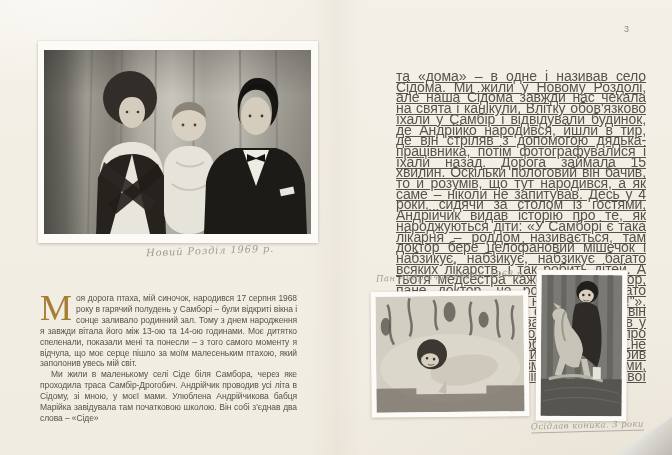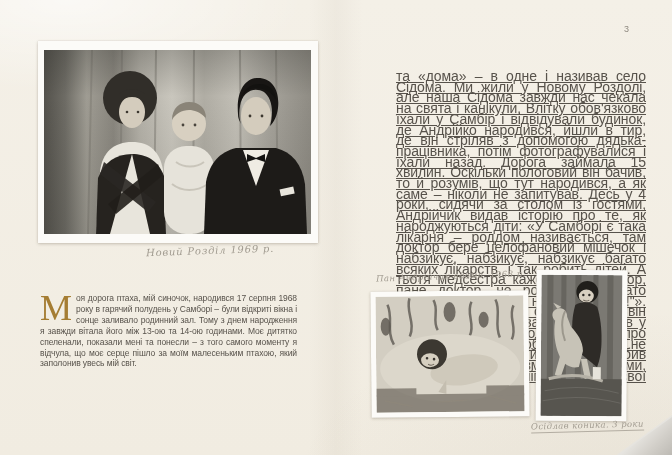--- a/index.html
+++ b/index.html
@@ -142,20 +142,21 @@
         <path d="M196 50 C200 38 208 34 216 34 C226 34 232 42 232 50 C228 42 220 38 212 38 C204 38 198 44 196 50 Z" fill="#131210"></path>
         <circle cx="206" cy="66" r="1.4" fill="#3c372f"></circle>
         <circle cx="218" cy="66" r="1.4" fill="#3c372f"></circle>
       </g>
     </svg>
   </figure>
   <div class="caption cap-family">Новий Розділ 1969 р.</div>
 
   <div class="text-col text-left">
     <p><span class="dropcap">М</span><span>оя дорога птаха, мій синочок, народився 17 серпня 1968 року в гарячий полудень у Самборі – були відкриті вікна і сонце заливало родинний зал. Тому з днем народження я завжди вітала його між 13-ою та 14-ою годинами. Моє дитятко спеленали, показали мені та понесли – з того самого моменту я відчула, що моє серце пішло за моїм малесеньким птахою, який заполонив увесь мій світ.</span></p>
+    <p class="indent">Ми жили в маленькому селі Сіде біля Самбора, через яке проходила траса Самбір-Дрогобич. Андрійчик проводив усі літа в Сідому, зі мною, у моєї мами. Улюблена Андрійчикова бабця Марійка завідувала там початковою школою. Він собі з'єднав два слова – «Сіде»</p>
   </div>
 
   <div class="text-col text-right">
     <p>та «дома» – в одне і називав село Сідома. Ми жили у Новому Роздолі, але наша Сідома завжди нас чекала на свята і канікули. Влітку обов'язково їхали у Самбір і відвідували будинок, де Андрійко народився, йшли в тир, де він стріляв з допомогою дядька-працівника, потім фотографувалися і їхали назад. Дорога займала 15 хвилин. Оскільки пологовий він бачив, то й розумів, що тут народився, а як саме – ніколи не запитував. Десь у 4 роки, сидячи за столом із гостями, Андрійчик видав історію про те, як народжуються діти: «У Самборі є така лікарня – роддом називається, там доктор бере целофановий мішечок і набзикує, набзикує, набзикує багато всяких лікарств, і так робить дітей. А тьотя медсестра каже: "Пане доктор, пане доктор, не робіть так багато дітей, бо їх вже нікуди класти!"». Побачивши сміх в очах гостей, він швиденько встав з-за столу і пішов у спальню. Більше ніколи тієї історії про пана доктора, що робить дітей, ми не чули. Взагалі, Андрійчик дуже любив гостей, завжди розмовляв із ними, сидів за столом, міг розказати свої історії,</p>
   </div>
 
   <div class="caption cap-baby">Пан Андрійчик вдома. 1968 р.</div>
 
   <figure class="photo photo-baby">
     <svg viewBox="0 0 148 116" preserveAspectRatio="none">

